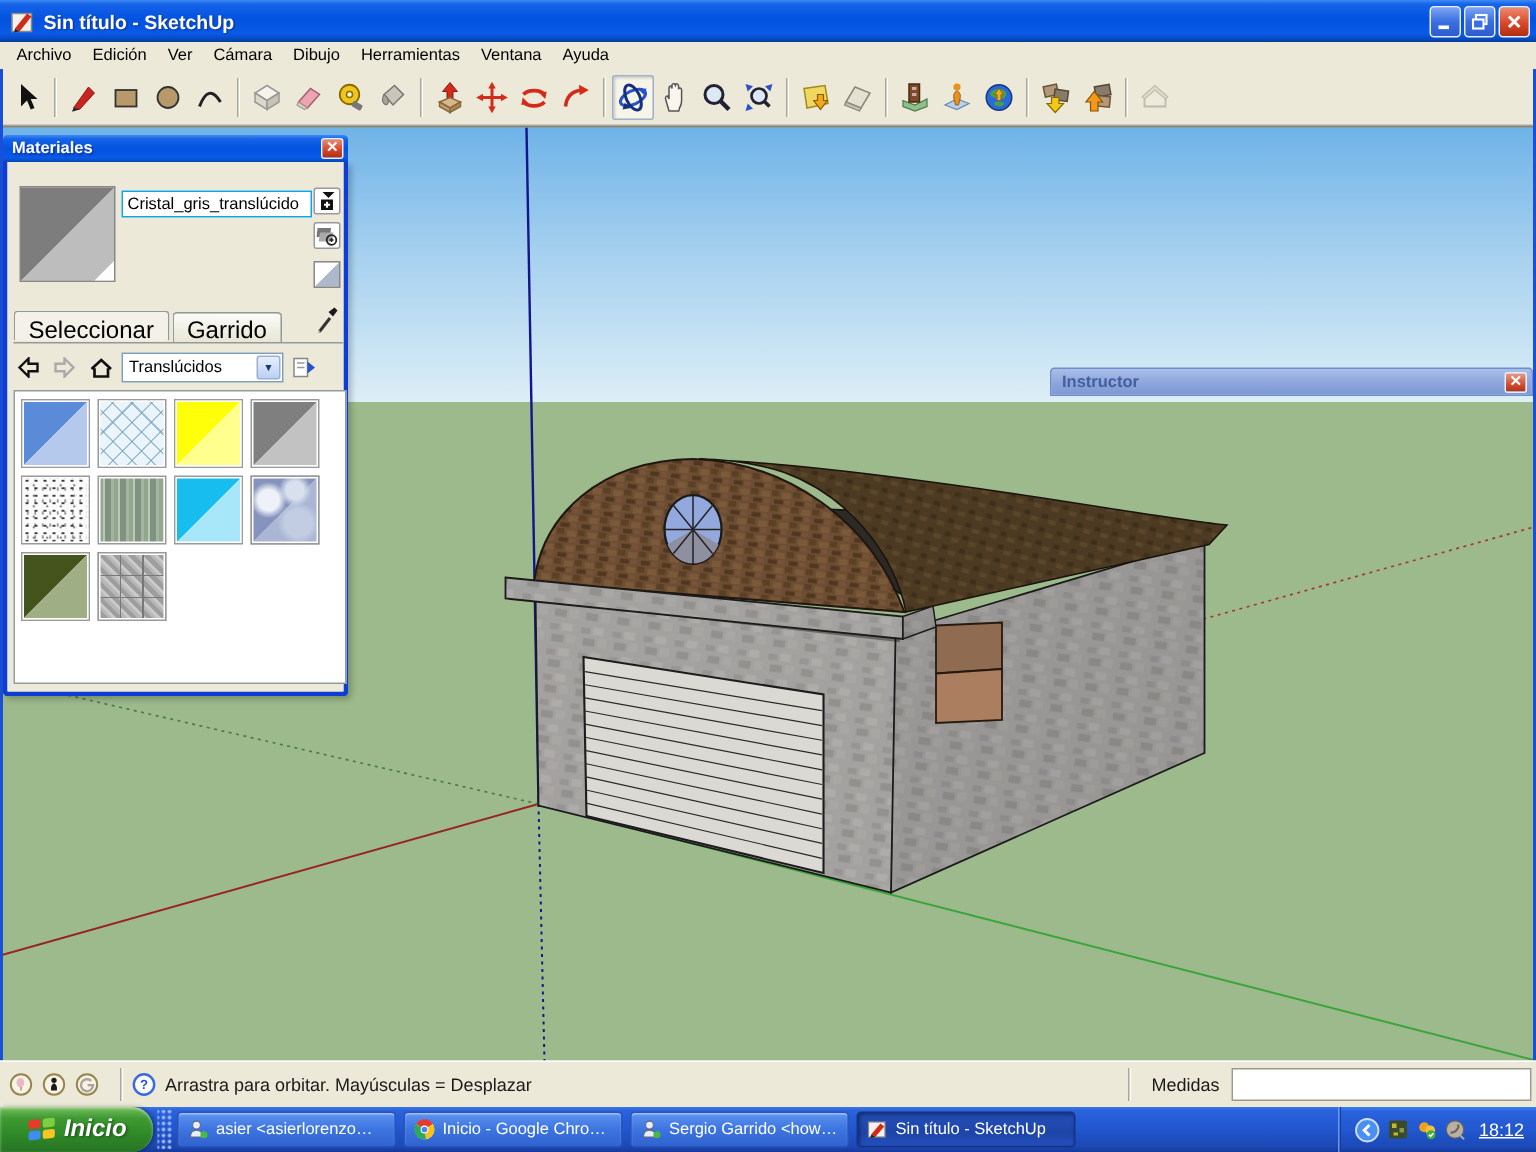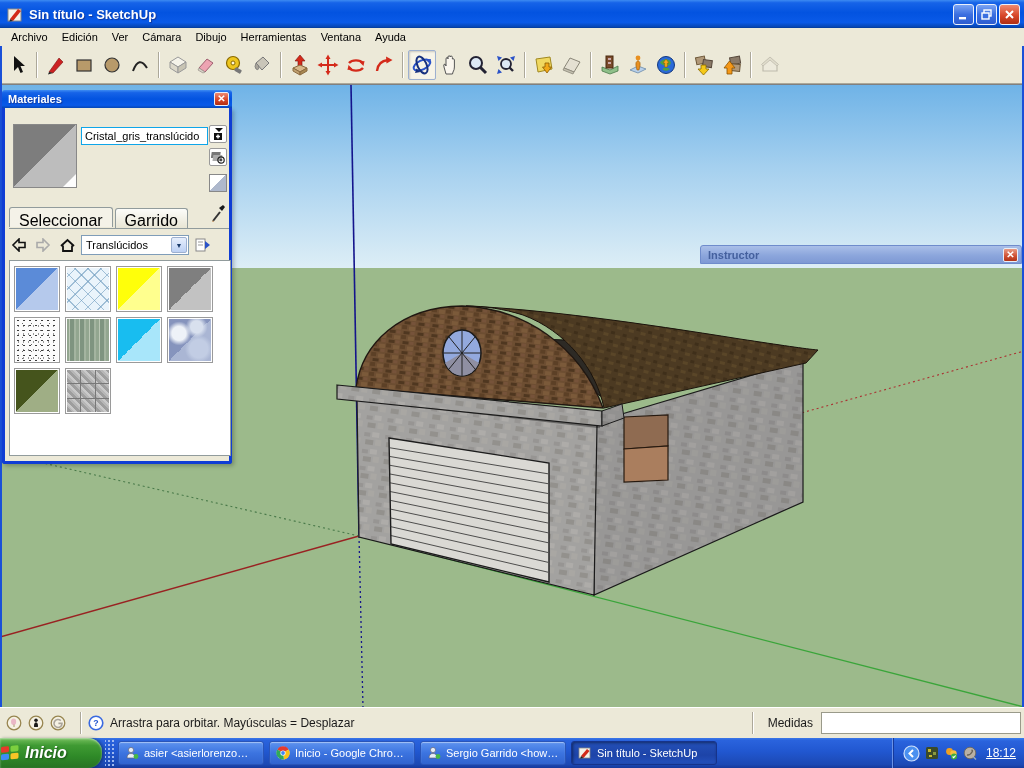--- a/index.html
+++ b/index.html
@@ -119,21 +119,21 @@
   .medidas-label { padding:0 8px; color:#1a1a1a; }
   .medidas-box { width:200px; height:22px; background:#fff; border:1px solid #9a9a8a; margin-right:3px; }
 
   
   .taskbar { position:absolute; left:0; top:738px; width:1024px; height:30px;
     background:linear-gradient(180deg,#3a77e8 0%,#2a63dd 8%,#2157d0 45%,#1c49b4 88%,#16399b 100%);
     display:flex; align-items:center; }
   .startbtn { height:30px; width:102px; flex:none; border-radius:0 14px 14px 0;
     background:linear-gradient(180deg,#74bf5c 0%,#3f9a33 25%,#2f8a28 60%,#277323 100%);
     box-shadow:inset 0 1px 2px rgba(255,255,255,.5), 2px 0 3px rgba(0,0,0,.3);
-    display:flex; align-items:center; justify-content:flex-start; gap:5px; color:#fff;
+    display:flex; align-items:center; justify-content:center; gap:5px; color:#fff;
     font-size:16px; font-weight:bold; font-style:italic; text-shadow:1px 1px 2px #1c4f18; }
   .qgrip { width:10px; height:26px; margin:0 3px; flex:none;
     background-image:radial-gradient(#9db8f0 1px, transparent 1.4px); background-size:4px 4px; background-position:2px 3px; }
   .taskitem { width:146px; height:24px; margin-right:5px; border-radius:3px; flex:none;
     background:linear-gradient(180deg,#5e93ef 0%,#3c74e0 50%,#3063cf 100%);
     border:1px solid #2a55b8; box-shadow:inset 0 1px 1px rgba(255,255,255,.45);
     display:flex; align-items:center; gap:5px; padding:0 6px; color:#fff; font-size:11px;
     white-space:nowrap; overflow:hidden; }
   .taskitem.active { background:linear-gradient(180deg,#2450b8 0%,#1d44a8 60%,#2451bd 100%);
     box-shadow:inset 1px 1px 3px rgba(0,0,0,.45); border-color:#16338a; }

